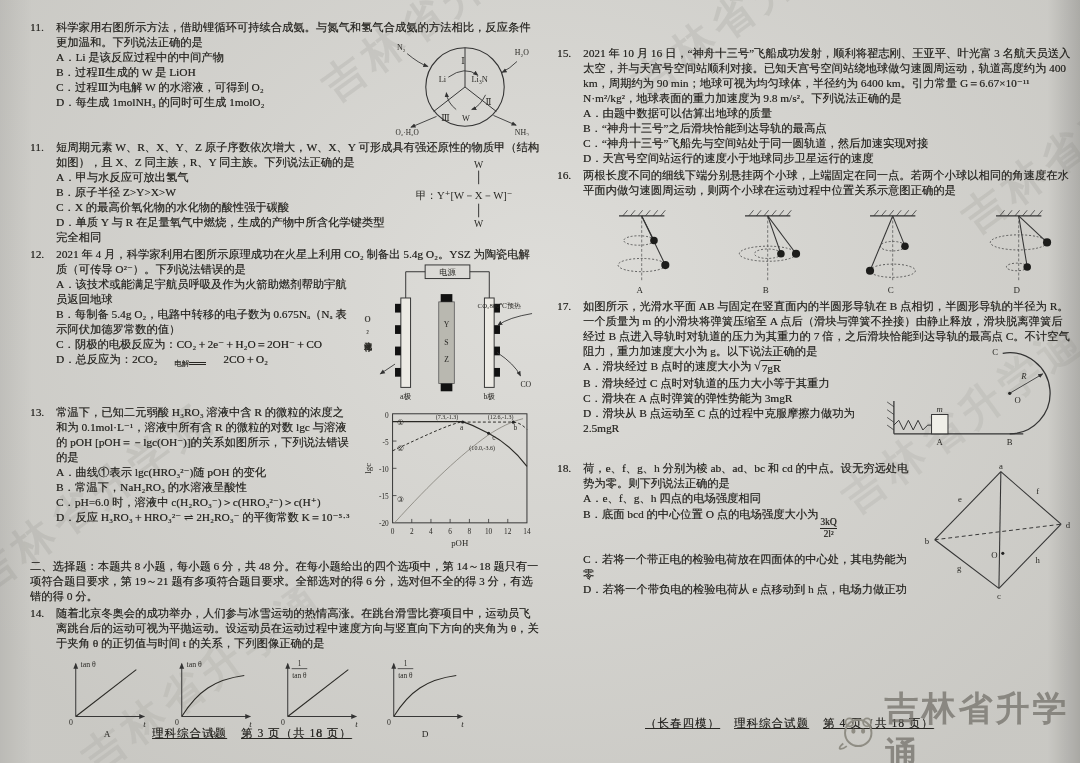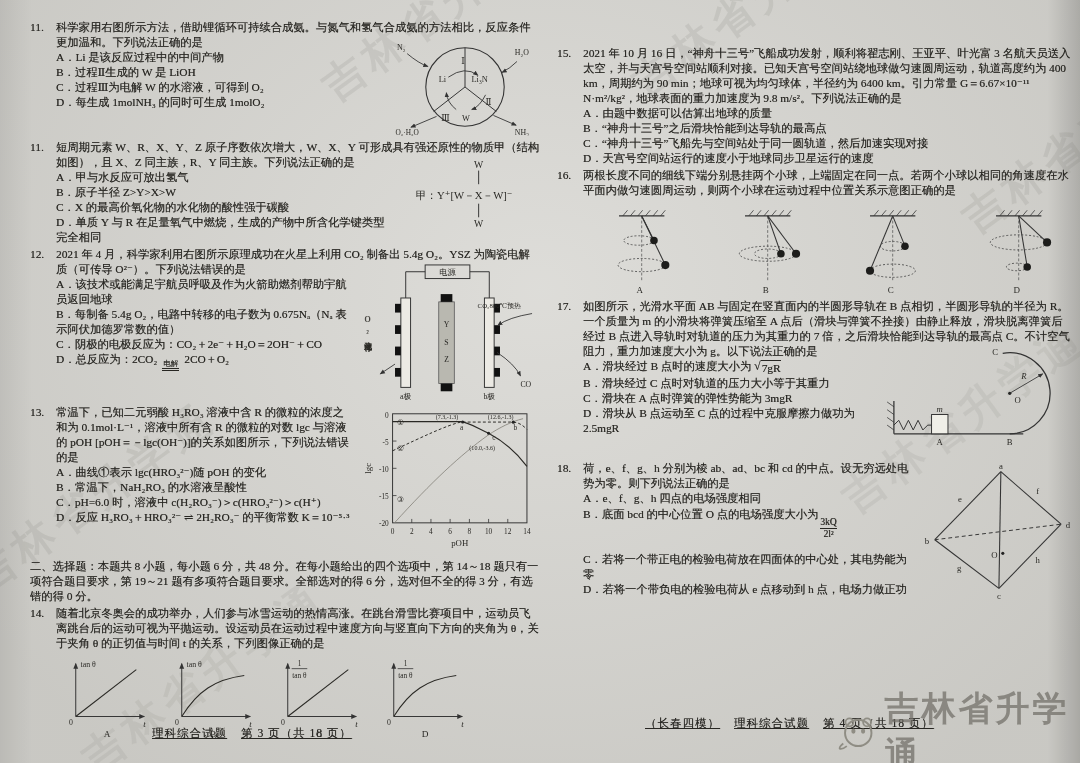--- a/index.html
+++ b/index.html
@@ -26,21 +26,21 @@
   .sec { margin:3px 0 2px 0; }
   svg { display:block; }
   svg text { font-family:"Liberation Serif","DejaVu Serif",serif; fill:#2a2925; text-shadow:none; }
   .vtext { position:absolute; writing-mode:vertical-rl; text-orientation:upright; font-size:8px; line-height:1; letter-spacing:1px; color:#2a2925; }
   .diag { position:relative; }
   .rad { display:inline-flex; align-items:flex-start; }
   .rsign { font-size:12px; line-height:1; }
   .rbar { border-top:1px solid currentColor; padding:0 1px; }
   .frac { display:inline-flex; flex-direction:column; align-items:center; vertical-align:-7px; line-height:1.05; font-size:9.5px; margin:12px 2px; }
   .frac .fbar { border-top:1px solid currentColor; width:100%; margin:0.5px 0; }
-  .dstack { display:inline-flex; flex-direction:column; align-items:center; vertical-align:-3px; margin:0 5px; line-height:1; }
+  .dstack { display:inline-flex; align-items:center; vertical-align:-3px; margin:0 17px; line-height:1; }
   .dcond { font-size:7.5px; }
   .dbar { width:17px; height:3px; border-top:1px solid currentColor; border-bottom:1px solid currentColor; }
   .graph-row { display:flex; gap:16px; margin:3px 0 0 6px; }
   .pend-row { display:flex; gap:14px; margin:3px 0 0 2px; }
   .watermark { position:absolute; font-size:42px; font-weight:bold; color:rgba(108,108,100,.13);
     transform:rotate(-36deg); letter-spacing:6px; pointer-events:none; white-space:nowrap;
     font-family:"Liberation Sans","DejaVu Sans",sans-serif; text-shadow:none; }
   .footer { position:absolute; font-size:11.5px; letter-spacing:1px;text-decoration:underline; }
   #footer-left { left:152px; top:726px; }
   #footer-right { left:645px; top:716px; }

